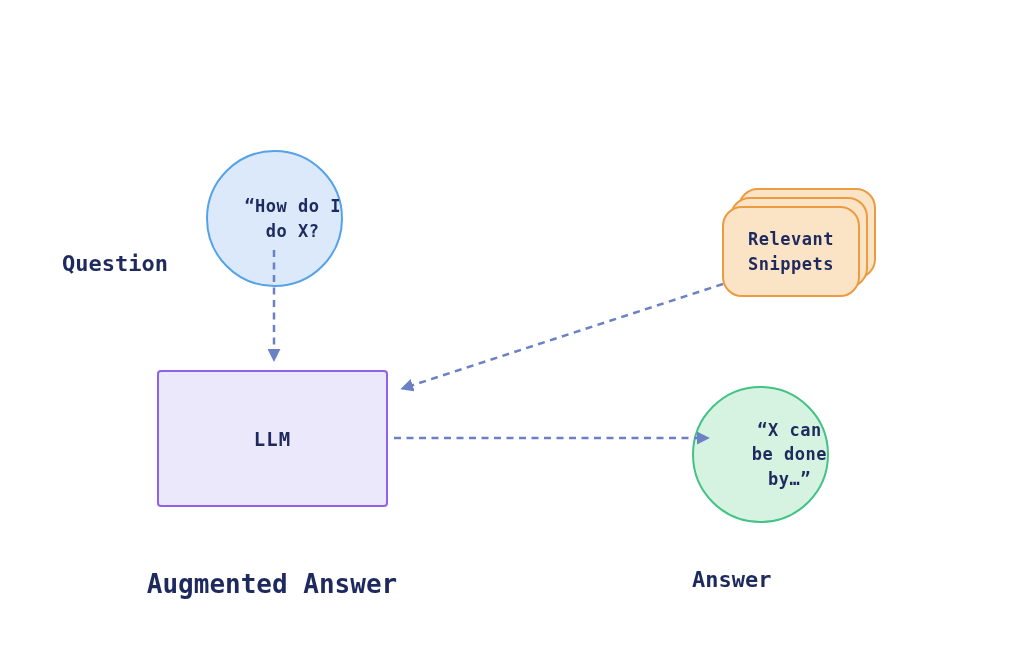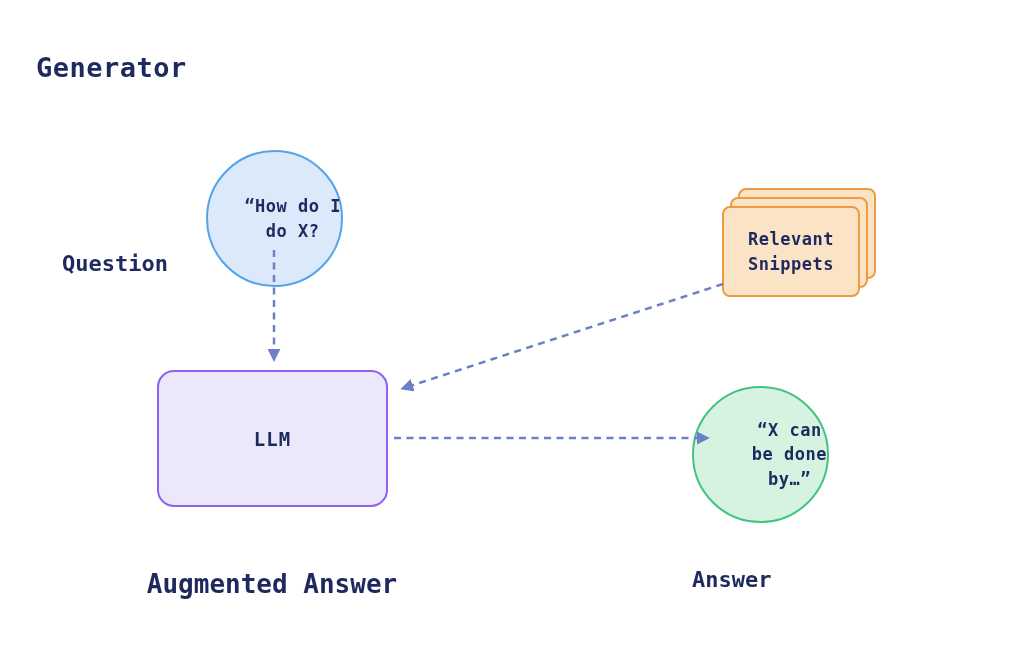--- a/index.html
+++ b/index.html
@@ -74,35 +74,35 @@
     top: 386px;
     background: #d6f3e1;
     border: 2px solid #43c383;
   }
   .llm-box {
     position: absolute;
     left: 157px;
     top: 370px;
     width: 231px;
     height: 137px;
-    border-radius: 17px;
+    border-radius: 4px;
     background: #ece8fb;
     border: 2px solid #8f62ee;
     display: flex;
     align-items: center;
     justify-content: center;
     font-size: 19px;
     font-weight: bold;
     letter-spacing: 1px;
   }
   .snippet-card {
     position: absolute;
     width: 138px;
     height: 91px;
-    border-radius: 8px;
+    border-radius: 20px;
     background: #fbe4c6;
     border: 2px solid #ed9b40;
   }
   .snippet-back   { left: 738px; top: 188px; }
   .snippet-middle { left: 730px; top: 197px; }
   .snippet-front  {
     left: 722px; top: 206px;
     display: flex;
     align-items: center;
     justify-content: center;
@@ -125,21 +125,20 @@
     stroke-width: 2.5;
     stroke-dasharray: 7 5.5;
     fill: none;
   }
 </style>
 </head>
 <body>
 
 <div class="canvas">
 
-  <div class="diagram-title">Generator</div>
 
   <div class="node-label question-label">Question</div>
 
   <div class="circle-node question-circle">
     <span>“How do I
 do X?</span>
   </div>
 
   <div class="snippet-card snippet-back"></div>
   <div class="snippet-card snippet-middle"></div>

